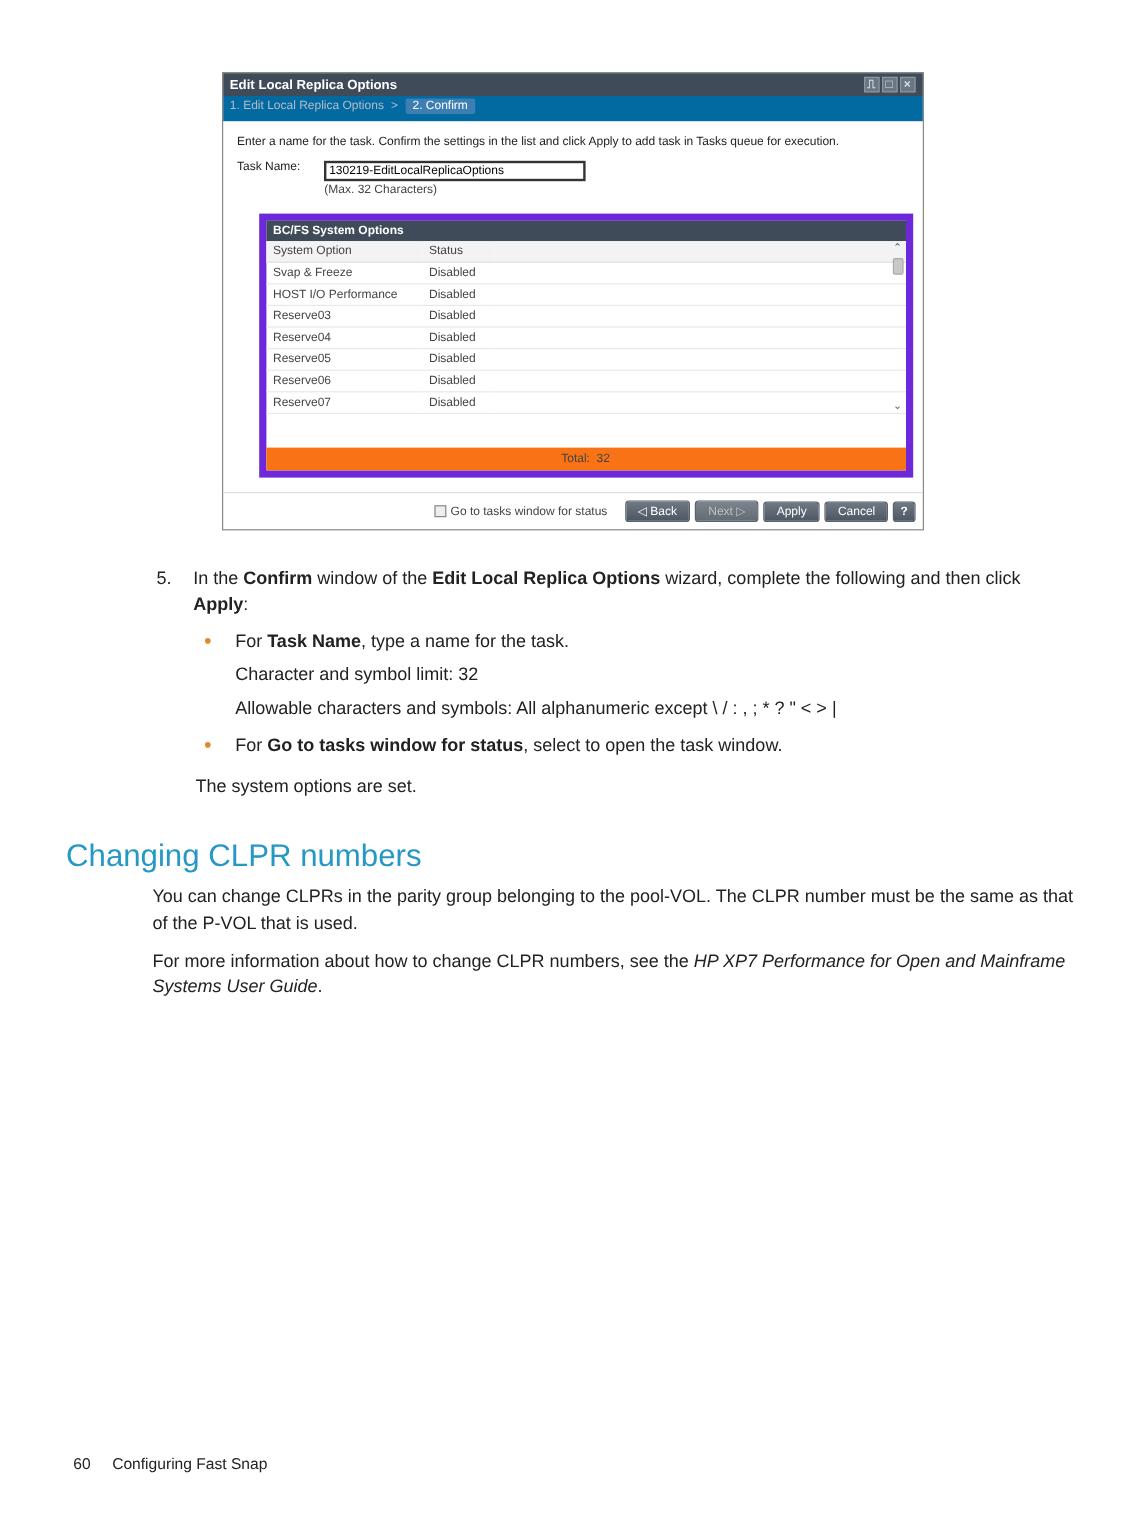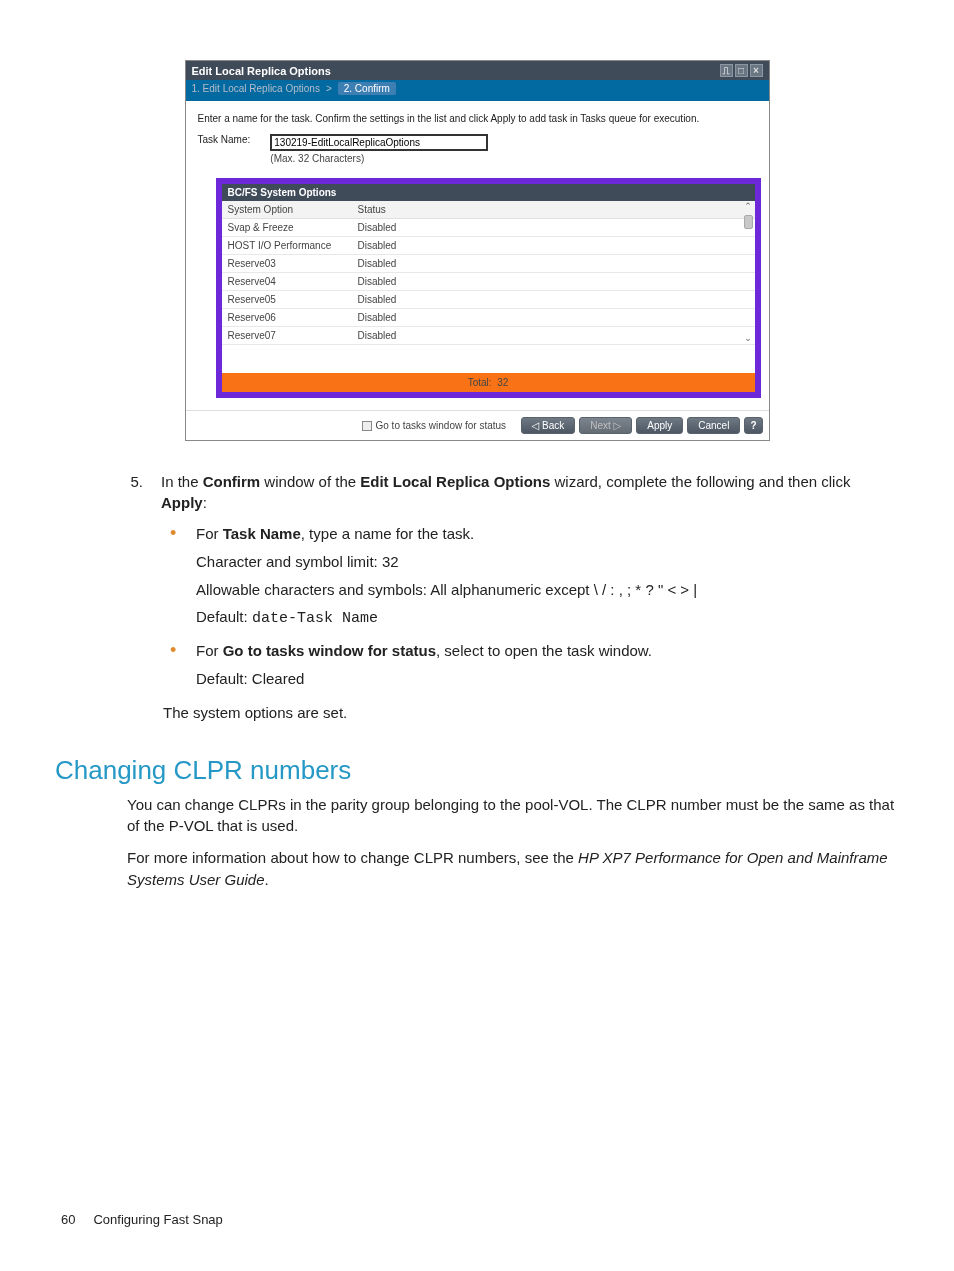--- a/index.html
+++ b/index.html
@@ -296,29 +296,27 @@
         <span>In the </span><b>Confirm</b><span> window of the </span><b>Edit Local Replica Options</b><span> wizard, complete the following and then click </span><b>Apply</b><span>:</span>
       </div>
     </div>
 
     <div class="ul-item">
       <div class="bullet">•</div>
       <div class="txt">
         <div><span>For </span><b>Task Name</b><span>, type a name for the task.</span></div>
         <div class="subline">Character and symbol limit: 32</div>
         <div class="subline">Allowable characters and symbols: All alphanumeric except \ / : , ; * ? " &lt; &gt; |</div>
-        <div class="subline"><span>Default: </span><code class="mono">date-Task Name</code></div>
       </div>
     </div>
 
     <div class="ul-item">
       <div class="bullet">•</div>
       <div class="txt">
         <div><span>For </span><b>Go to tasks window for status</b><span>, select to open the task window.</span></div>
-        <div class="subline">Default: Cleared</div>
       </div>
     </div>
 
     <div class="para-after">The system options are set.</div>
 
     <h2 class="heading">Changing CLPR numbers</h2>
 
     <div class="body-para">You can change CLPRs in the parity group belonging to the pool-VOL. The CLPR number must be the same as that of the P-VOL that is used.</div>
     <div class="body-para">
       <span>For more information about how to change CLPR numbers, see the </span><em>HP XP7 Performance for Open and Mainframe Systems User Guide</em><span>.</span>

